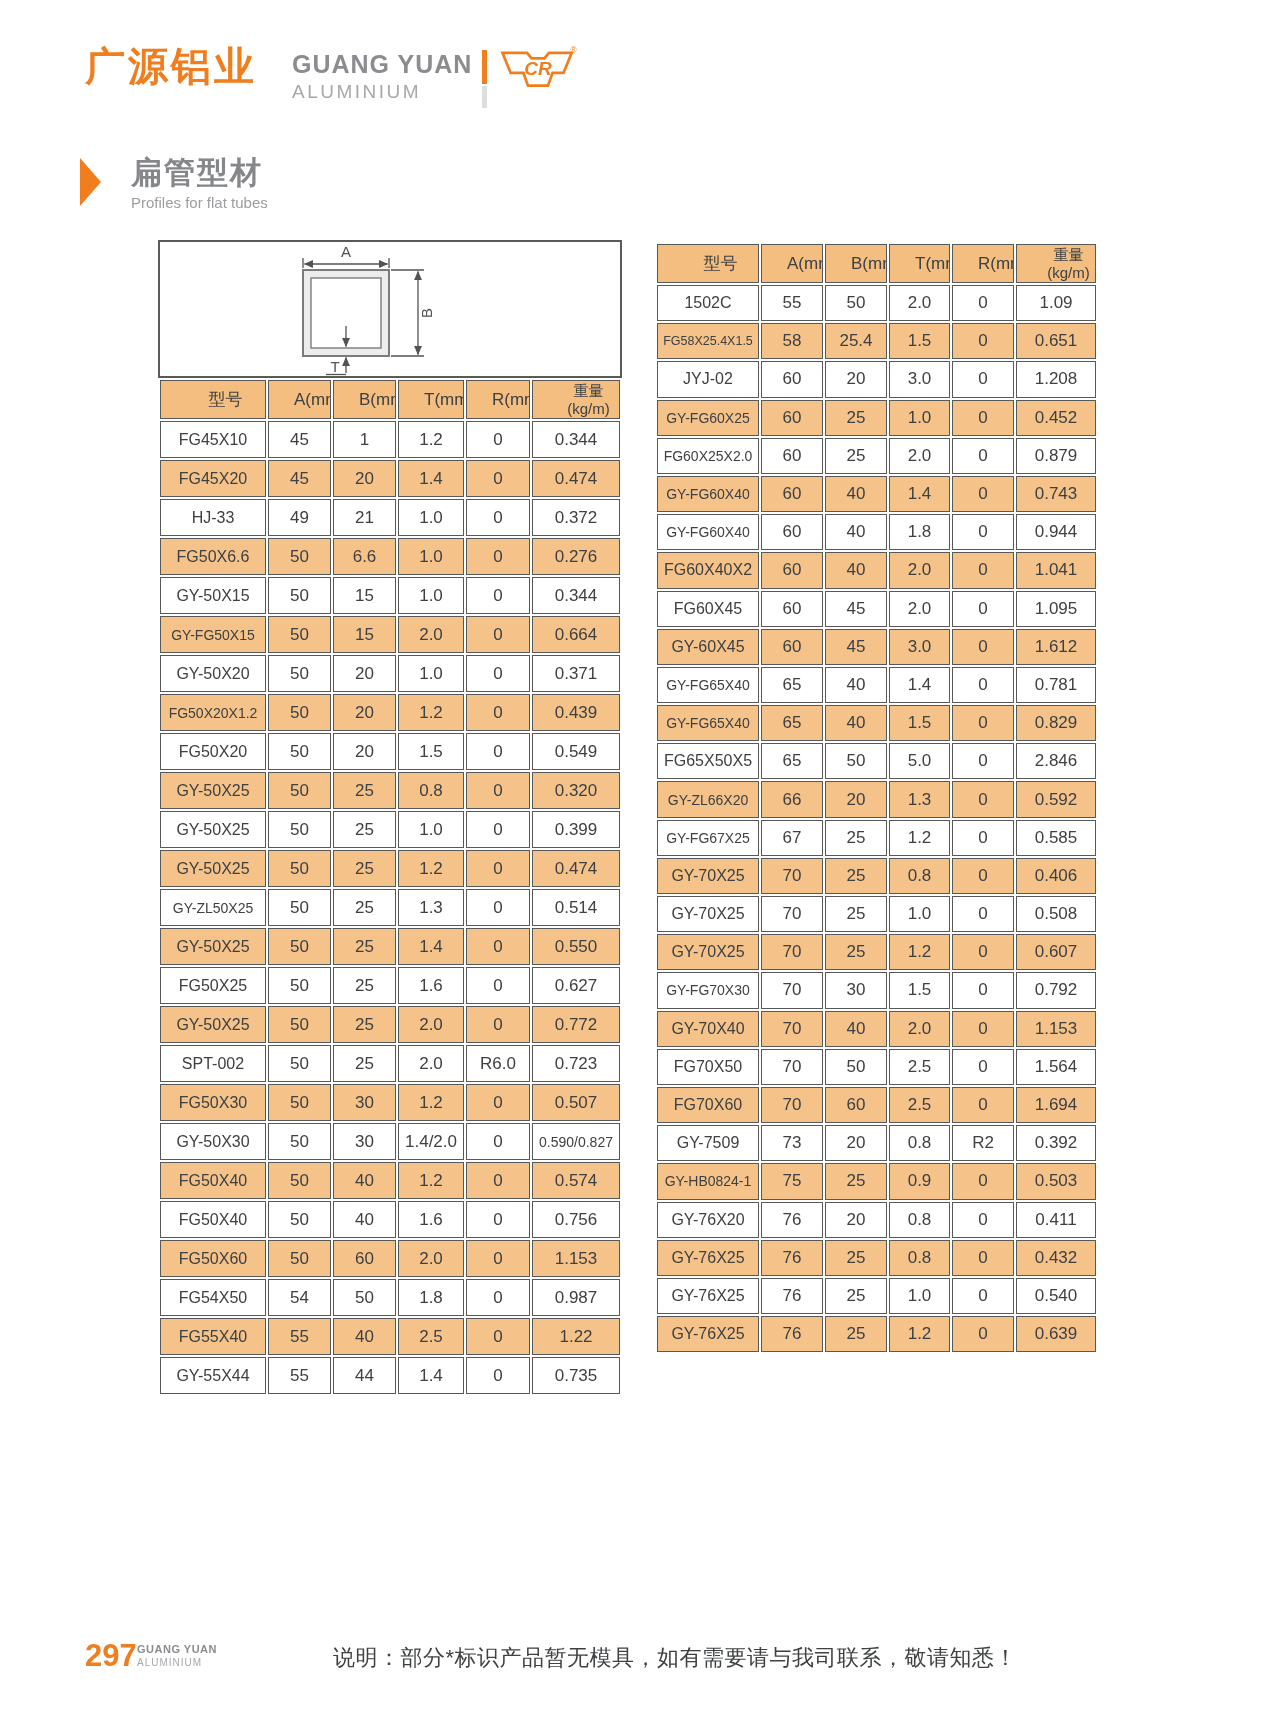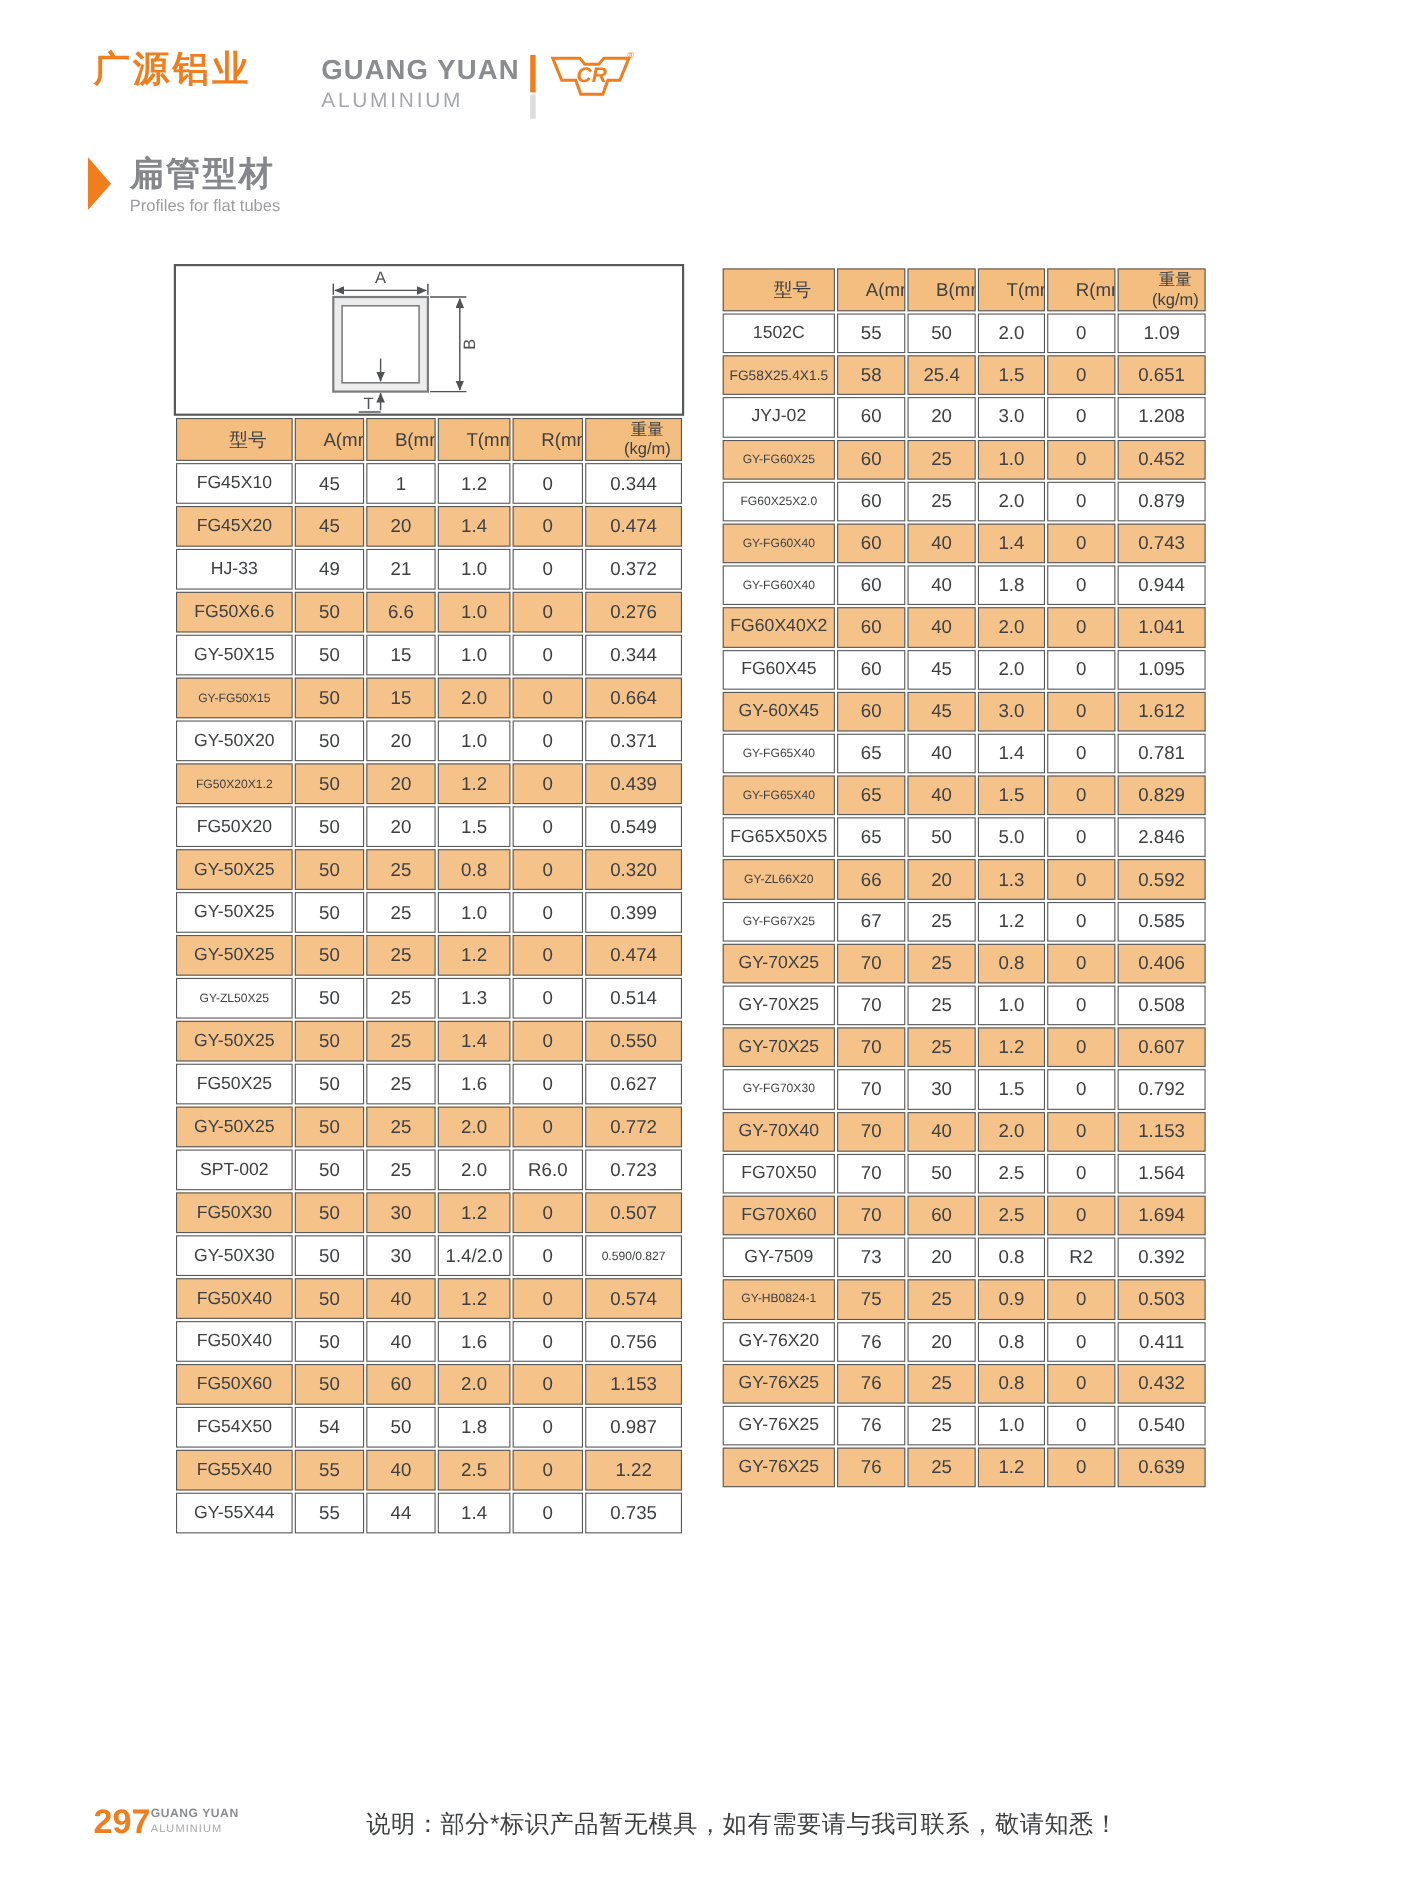--- a/index.html
+++ b/index.html
@@ -1,52 +1,52 @@
 <!DOCTYPE html>
 <html><head>
 <meta charset="utf-8">
 <style>
   html,body{margin:0;padding:0;background:#e9e9e9;}
   .page{
     position:relative;width:1279px;height:1721px;background:#ffffff;
     font-family:"Liberation Sans", sans-serif;overflow:hidden;margin:0 auto;
   }
   
-  .logo-cn{position:absolute;left:85px;top:46px;font-size:33px;font-weight:bold;
+  .logo-cn{position:absolute;left:85px;top:46px;font-size:40px;font-weight:bold;
     color:#F07E1E;letter-spacing:3px;line-height:1;}
   .logo-en{position:absolute;left:292px;top:52px;line-height:1;}
   .logo-en .l1{font-size:25px;font-weight:bold;color:#8A8C8F;letter-spacing:1px;}
   .logo-en .l2{font-size:19px;color:#A6A8AB;letter-spacing:2.5px;margin-top:5px;}
   .logo-bar{position:absolute;left:482px;top:50px;width:5px;height:58px;}
   .logo-bar .seg-orange{width:5px;height:34px;background:#F07E1E;}
   .logo-bar .seg-gray{width:5px;height:22px;background:#DCDDDE;margin-top:2px;}
   .cr-mark{position:absolute;left:497px;top:42px;}
   
-  .section{position:absolute;left:80px;top:141px;}
+  .section{position:absolute;left:80px;top:156px;padding-left:13px;}
   .section .arrow{position:absolute;left:0;top:2px;width:0;height:0;
     border-left:21px solid #F07E1E;border-top:24px solid transparent;border-bottom:24px solid transparent;}
   .section .texts{margin-left:38px;}
   .section .title{font-size:31px;font-weight:bold;color:#85878A;letter-spacing:2px;line-height:1.1;}
   .section .subtitle{font-size:15px;color:#9B9DA0;margin-top:4px;}
   
   .diagram-box{position:absolute;left:158px;top:240px;width:464px;height:138px;
     border:2px solid #58595B;box-sizing:border-box;background:#fff;}
   .diagram-box svg{position:absolute;left:48px;top:2px;}
   
   table.spec{border-collapse:separate;border-spacing:2px;table-layout:fixed;position:absolute;}
   table.left-table{left:158px;top:378px;width:464px;}
   table.right-table{left:655px;top:242px;width:443px;}
   .spec th,.spec td{border:1.6px solid #57585A;box-sizing:border-box;text-align:center;
     vertical-align:middle;padding:0;overflow:hidden;white-space:nowrap;color:#3E4042;}
   .spec th{background:#F3BE80;height:39px;font-weight:normal;font-size:17px;padding-left:25px;}
   .spec th:last-child{font-size:15px;line-height:1.15;}
   .spec td{height:37px;font-size:17px;background:#ffffff;}
   .right-table td{height:36.2px;}
   .spec td:first-child{font-size:16px;}
-  .spec td.sm{font-size:11px;}
+  .spec td.sm{font-size:14px;}
   .spec td.xs{font-size:12.5px;}
   .spec tbody tr:nth-child(even) td{background:#F5C38A;}
   
   .page-num{position:absolute;left:85px;top:1640px;font-size:31px;font-weight:bold;color:#F07E1E;line-height:1;}
   .footer-brand{position:absolute;left:137px;top:1644px;line-height:1;}
   .footer-brand .l1{font-size:11px;font-weight:bold;color:#8A8C8F;letter-spacing:0.5px;}
   .footer-brand .l2{font-size:10px;color:#A6A8AB;letter-spacing:1px;margin-top:3px;}
   .footer-note{position:absolute;left:333px;top:1643px;font-size:22px;color:#3F4042;letter-spacing:0.5px;}
 </style>
 </head>

